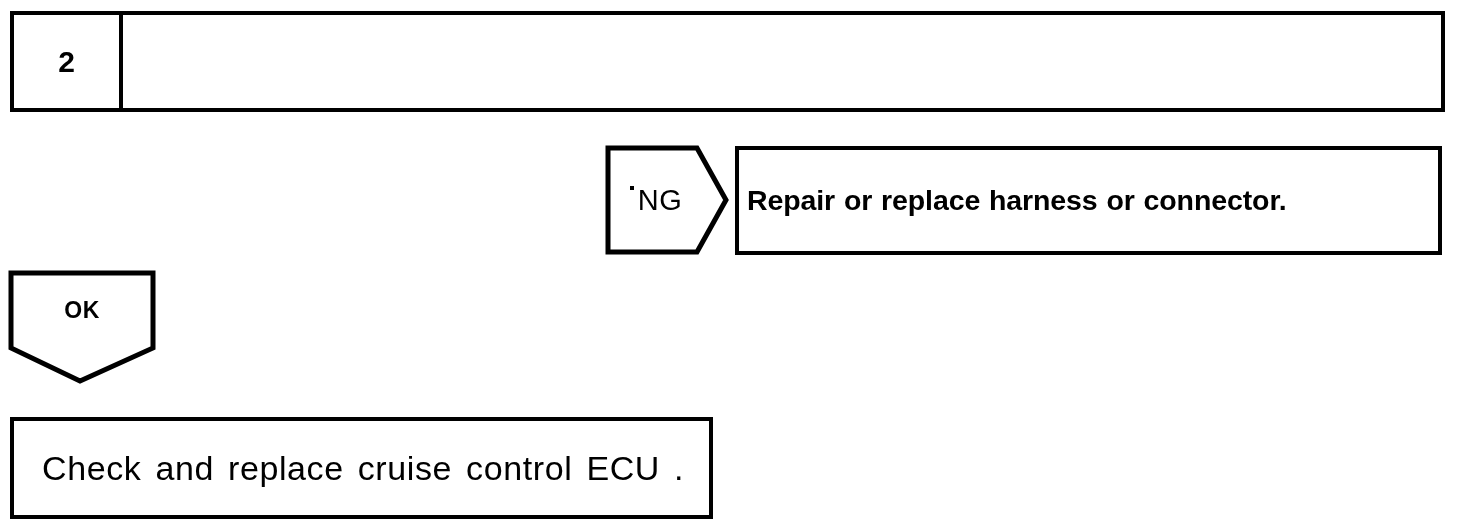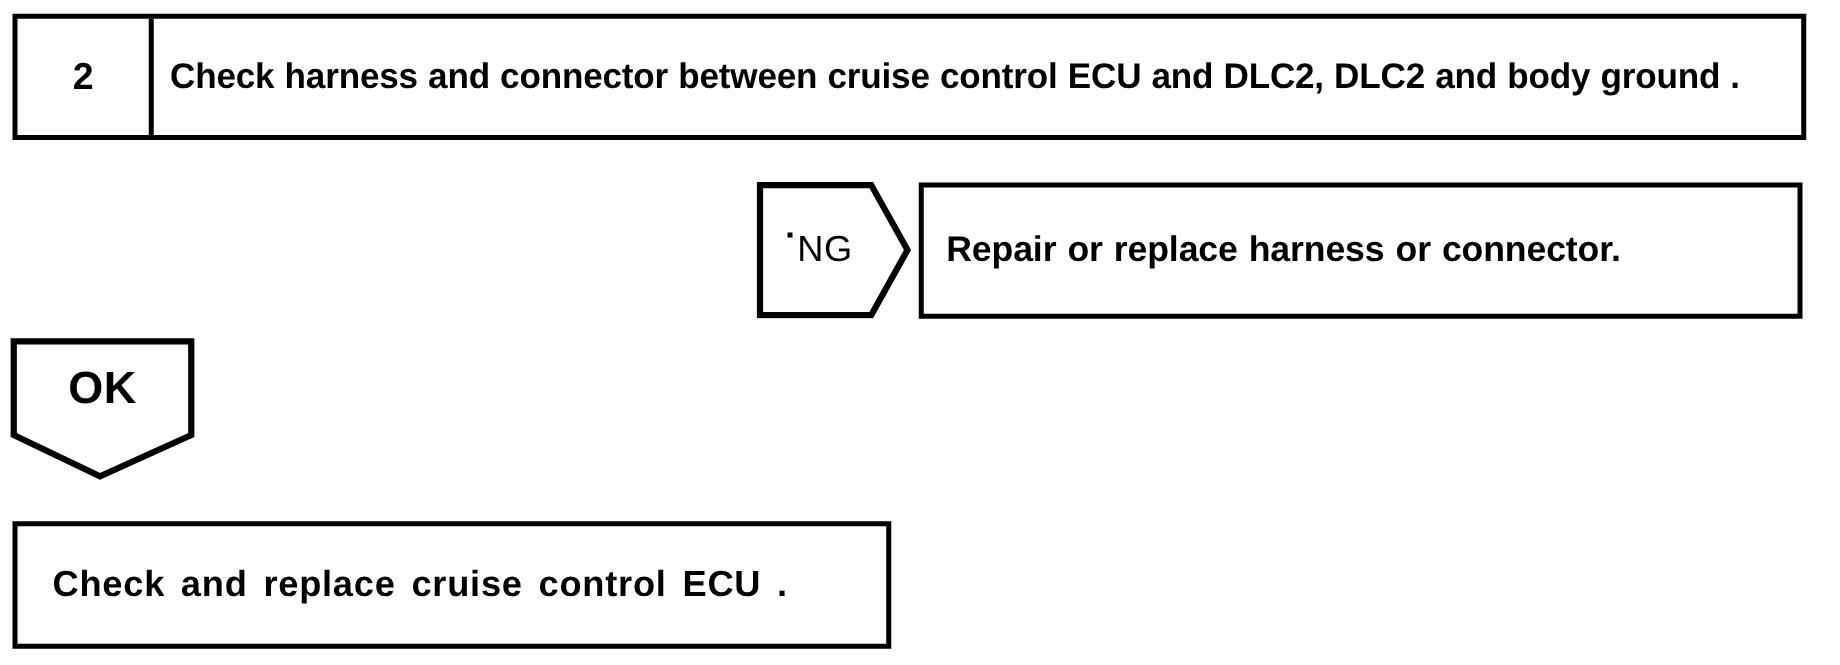--- a/index.html
+++ b/index.html
@@ -102,21 +102,21 @@
     position: absolute;
     left: 735px;
     top: 146px;
     width: 707px;
     height: 109px;
     border: 4px solid #000;
     box-sizing: border-box;
     background: #fff;
     display: flex;
     align-items: center;
-    padding-left: 18px;
+    padding-left: 8px;
   }
   .repair-text {
     font-size: 28.5px;
     font-weight: bold;
     letter-spacing: -0.1px;
     word-spacing: 1px;
   }
 
   
   .ok-arrow {
@@ -129,21 +129,21 @@
   .ok-arrow svg { display: block; }
   .ok-label {
     position: absolute;
     left: 8px;
     top: 270px;
     width: 154px;
     height: 80px;
     display: flex;
     align-items: center;
     justify-content: center;
-    font-size: 36px;
+    font-size: 23px;
     font-weight: bold;
     letter-spacing: 0.5px;
     padding-right: 6px;
     box-sizing: border-box;
     pointer-events: none;
   }
 
   
   .result-box {
     position: absolute;
@@ -152,38 +152,35 @@
     width: 703px;
     height: 102px;
     border: 4px solid #000;
     box-sizing: border-box;
     background: #fff;
     display: flex;
     align-items: center;
     padding-left: 28px;
   }
   .result-text {
-    font-size: 29px;
-    font-weight: bold;
+    font-size: 34px;
+    font-weight: normal;
     letter-spacing: 0.6px;
     word-spacing: 4px;
   }
 </style>
 </head>
 <body>
 
 <div id="page">
 
   <div class="step-row">
     <div class="step-number-cell">
       <span class="step-number">2</span>
     </div>
-    <div class="step-text-cell">
-      <span class="step-text">Check harness and connector between cruise control ECU and DLC2, DLC2 and body ground .</span>
-    </div>
   </div>
 
   <div class="ng-arrow">
     <svg width="124" height="110" viewBox="0 0 124 110" aria-hidden="true">
       <polygon points="3,3 92,3 121,55 92,107 3,107" fill="#ffffff" stroke="#000000" stroke-width="5" stroke-linejoin="miter"></polygon>
     </svg>
   </div>
   <div class="ng-dot"></div>
   <div class="ng-label">NG</div>
 

